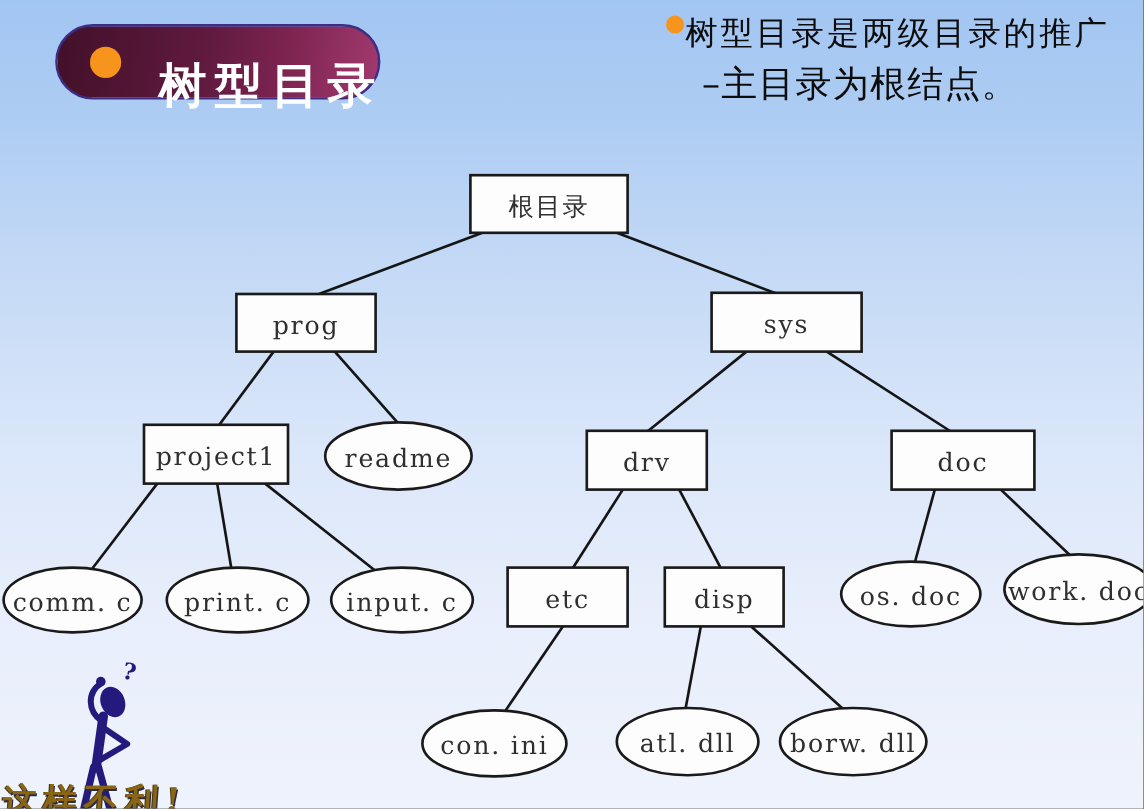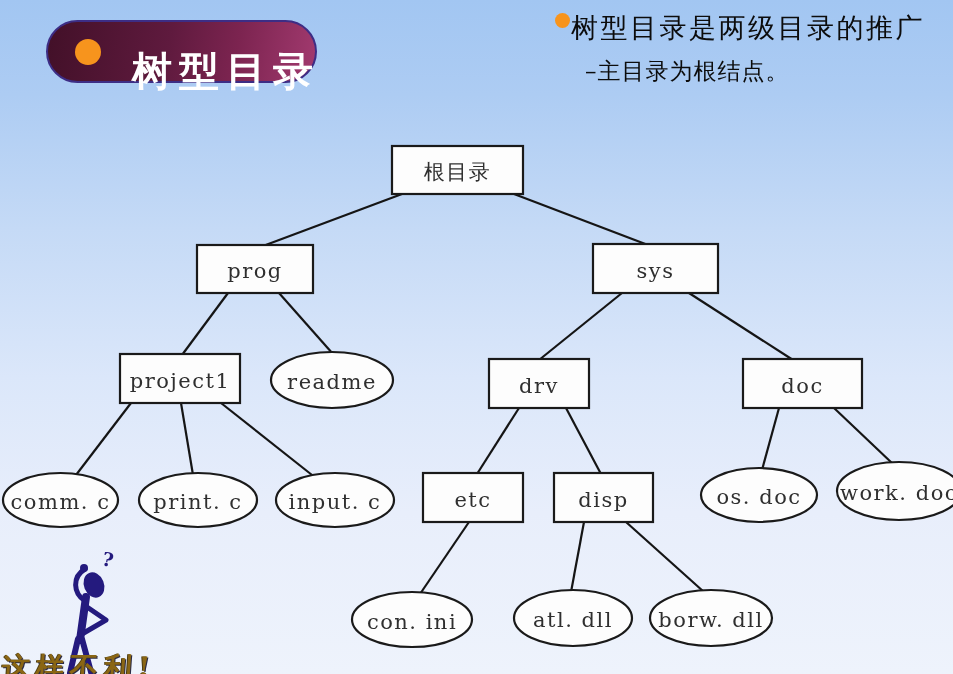--- a/index.html
+++ b/index.html
@@ -17,21 +17,21 @@
     display:flex;align-items:center;
   }
   .badge-bullet{width:26px;height:26px;border-radius:50%;background:#f7941d;margin-left:27px;flex:0 0 auto;}
   .badge-label{color:#ffffff;font-weight:bold;font-size:40px;letter-spacing:7px;margin-left:31px;white-space:nowrap;margin-top:40px;}
   
   .notes{position:absolute;left:555px;top:10px;width:398px;color:#0c0c0c;}
   .notes-heading{display:flex;align-items:flex-start;}
   .note-bullet{width:15px;height:15px;border-radius:50%;background:#f7941d;flex:0 0 auto;margin-top:3px;}
   .notes-heading-text{font-size:27px;letter-spacing:2.5px;white-space:nowrap;margin-left:1px;}
   .notes-items{margin-top:8px;margin-left:30px;}
-  .note-item{font-size:23px;letter-spacing:1px;height:40px;line-height:34px;white-space:nowrap;}
+  .note-item{font-size:30px;letter-spacing:1px;height:40px;line-height:34px;white-space:nowrap;}
   
   svg.tree{position:absolute;left:0;top:0;width:953px;height:674px;}
   .node-label{
     font-family:"DejaVu Serif","Liberation Serif",serif;
     text-anchor:middle;dominant-baseline:central;
   }
   
   svg.mascot{position:absolute;left:36px;top:547px;width:108px;height:130px;overflow:visible;}
   
   .caption{

